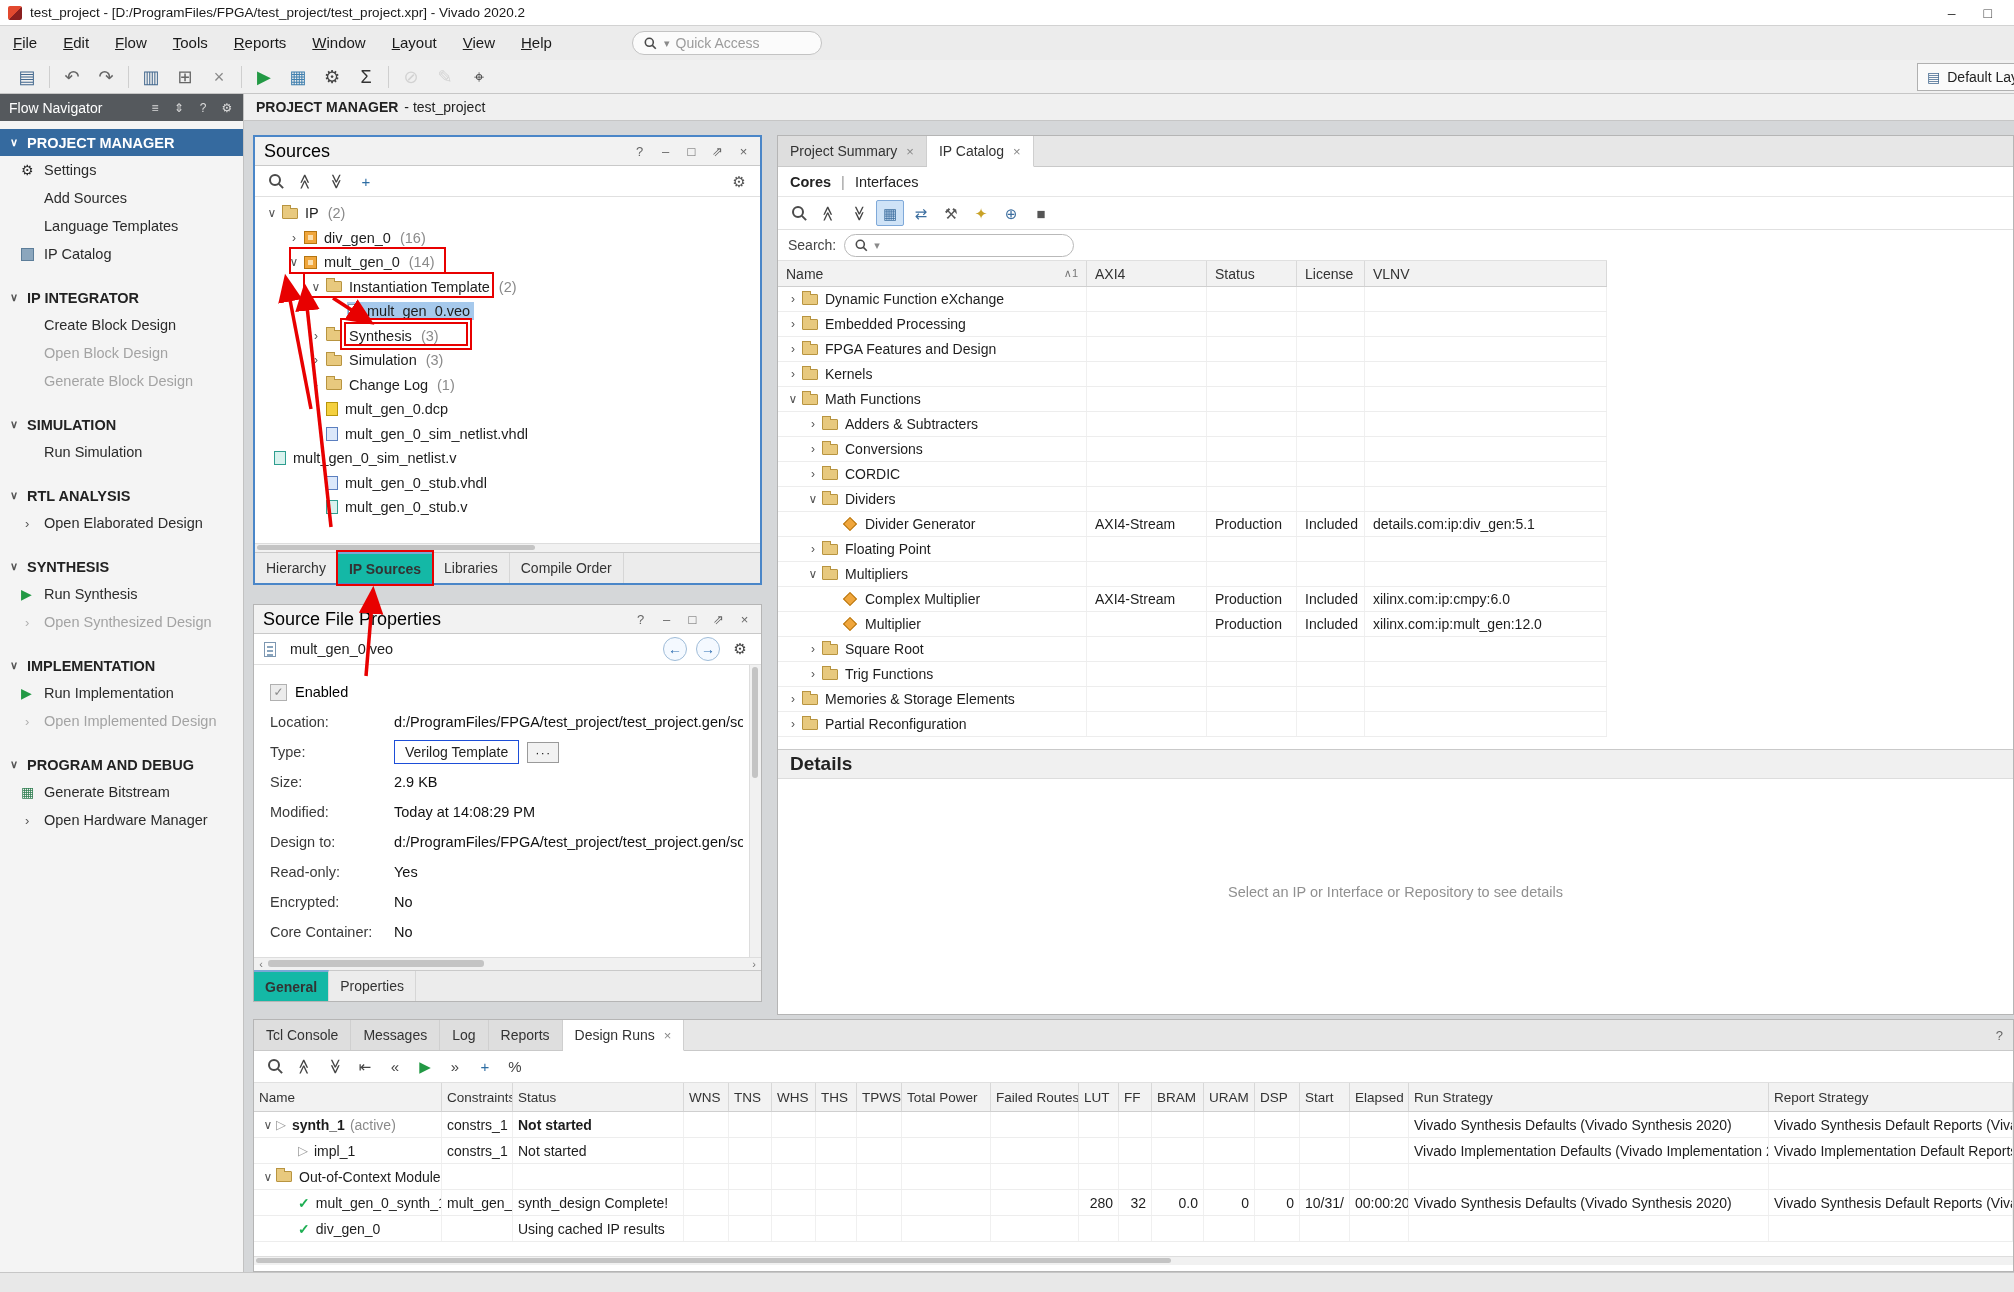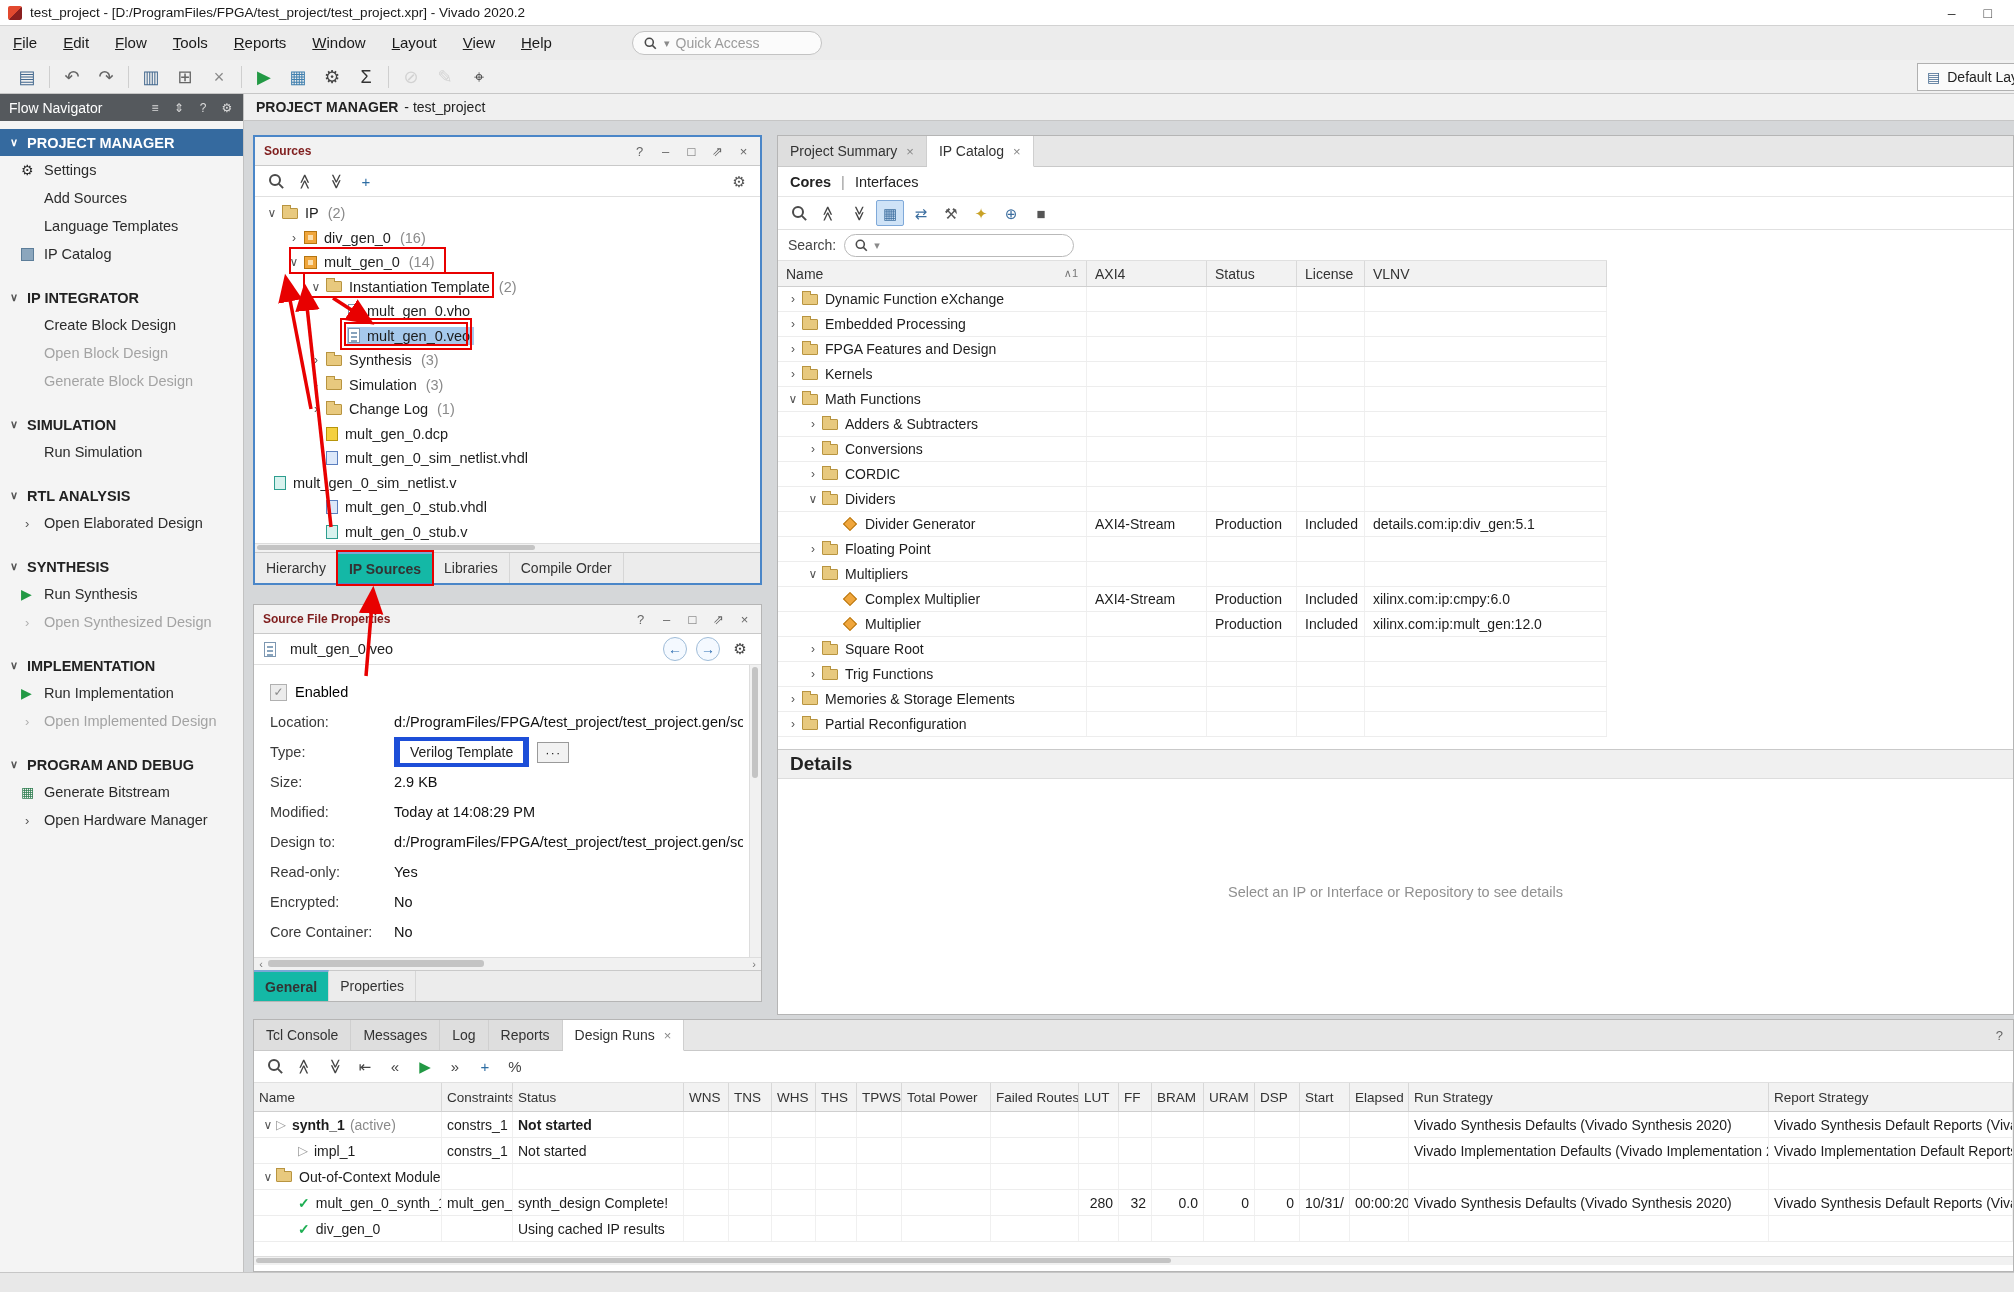--- a/index.html
+++ b/index.html
@@ -49,21 +49,21 @@
   .fn-ico{position:absolute;left:21px;font-size:14px;line-height:1}
   .fn-chev{position:absolute;left:25px;font-size:13px;color:#555}
   .fn-item.disabled .fn-chev{color:#b0b0b0}
   .ico-ipcat{width:13px;height:13px;background:#8ba6bd;border:1px solid #5c7d99;display:inline-block;box-sizing:border-box}
   
   #pmbar{position:absolute;left:244px;top:94px;width:1770px;height:27px;background:#f0f0f0;border-bottom:1px solid #c6c6c6;
          display:flex;align-items:center;gap:6px;padding-left:12px;font-size:14px;box-sizing:border-box}
   
   .panel{position:absolute;background:#fff;border:1px solid #b5b5b5;box-sizing:border-box;display:flex;flex-direction:column;overflow:hidden}
   .panel-header{height:28px;background:#f2f2f2;border-bottom:1px solid #c9c9c9;display:flex;align-items:center;padding:0 9px;flex:none}
-  .panel-title{font-weight:bold;font-size:12px;color:#7f1d1d}
+  .panel-title{font-weight:normal;font-size:18px;color:#000000}
   .win-icons{margin-left:auto;display:flex;gap:11px;color:#666;font-size:13px}
   .win-icons .ibtn{width:15px;height:18px;font-size:13px}
   .ptoolbar{height:30px;border-bottom:1px solid #e0e0e0;display:flex;align-items:center;gap:4px;padding:0 8px;flex:none}
   .ptoolbar .ibtn{width:26px;height:24px;font-size:15px;color:#444}
   
   .ico{display:inline-block;flex:none;box-sizing:border-box}
   .ico-folder{width:16px;height:11px;background:#e8c97e;border:1px solid #b89440;border-radius:1px;position:relative;margin-right:7px}
   .ico-folder::before{content:"";position:absolute;top:-4px;left:-1px;width:7px;height:3px;background:#e8c97e;border:1px solid #b89440;border-bottom:none}
   .ico-ip{width:13px;height:13px;background:#f0a63c;border:1px solid #b57510;margin-right:7px;position:relative}
   .ico-ip::after{content:"";position:absolute;left:3px;top:3px;right:3px;bottom:3px;background:#fbe0b0}
@@ -94,21 +94,21 @@
   #prop-nav .ibtn{width:22px;height:22px;border:1px solid #9fbcd8;border-radius:50%;color:#2f6fb2;font-size:14px;background:#f4f9ff}
   #prop-nav .ibtn.plain{border:none;background:none;color:#444;font-size:15px}
   .props-content{position:relative;flex:1;overflow:hidden}
   #prop-fields{padding:12px 18px 0 16px}
   .prow{height:30px;display:flex;align-items:center;white-space:nowrap;overflow:hidden}
   .plabel{width:124px;flex:none;color:#3a3a3a}
   .pvalue{color:#111}
   .checkbox{width:15px;height:15px;border:1px solid #b0b0b0;background:#ececec;color:#8a8a8a;font-size:12px;
             display:inline-flex;align-items:center;justify-content:center;margin-right:8px;flex:none}
   .plabel-dis{color:#000000}
-  .combo{border:6px solid #1d4ed8;background:#fff;padding:3px 10px;font-size:14px;margin-right:8px}
+  .combo{border:1px solid #1d4ed8;background:#fff;padding:3px 10px;font-size:14px;margin-right:8px}
   .ellipsis-btn{border:1px solid #9a9a9a;background:#f2f2f2;padding:2px 7px;font-size:13px;letter-spacing:1px}
   .vscroll{position:absolute;right:0;top:0;bottom:0;width:11px;background:#f1f1f1;border-left:1px solid #ddd}
   .vthumb{position:absolute;top:2px;left:2px;width:6px;height:38%;background:#c4c4c4;border-radius:3px}
   .hscroll2{height:12px;background:#f1f1f1;border-top:1px solid #ddd;display:flex;align-items:center;flex:none}
   .hscroll2 .sarrow{width:14px;text-align:center;font-size:11px;color:#777;flex:none}
   .hscroll2 .htrack{flex:1;position:relative;height:100%}
   .hscroll2 .hthumb{top:2px;height:7px}
   
   #catalog{left:777px;top:135px;width:1237px;height:880px}
   .toptabs{height:30px;background:#e7e7e7;border-bottom:1px solid #c9c9c9;display:flex;align-items:stretch;flex:none}
@@ -413,27 +413,20 @@
       <div class="trow" style="padding-left: 52px;">
         <span class="chev">∨</span>
         <span class="titem">
           <span class="ico ico-folder"></span>
           <span>Instantiation Template</span>
         </span>
         <span class="count">(2)</span>
       </div>
       <div class="trow" style="padding-left: 74px;">
         <span class="chev"></span>
-        <span class="titem">
-          <span class="ico ico-doc"></span>
-          <span>mult_gen_0.vho</span>
-        </span>
-      </div>
-      <div class="trow" style="padding-left: 74px;">
-        <span class="chev"></span>
         <span class="titem sel">
           <span class="ico ico-doc"></span>
           <span>mult_gen_0.veo</span>
         </span>
       </div>
       <div class="trow" style="padding-left: 52px;">
         <span class="chev">›</span>
         <span class="titem">
           <span class="ico ico-folder"></span>
           <span>Synthesis</span>

